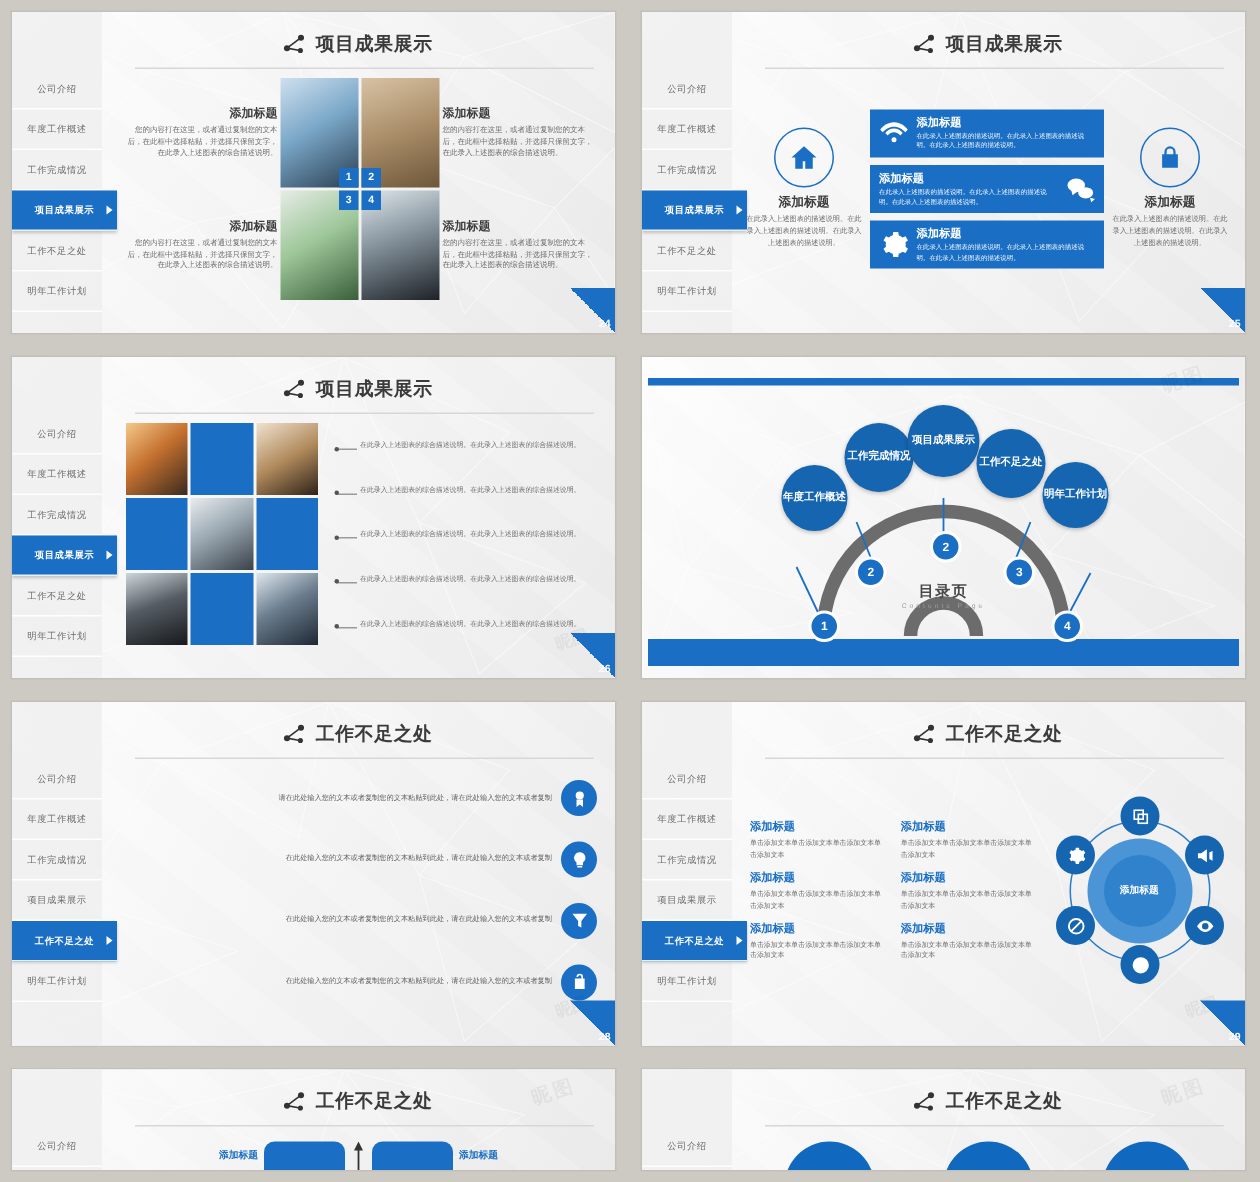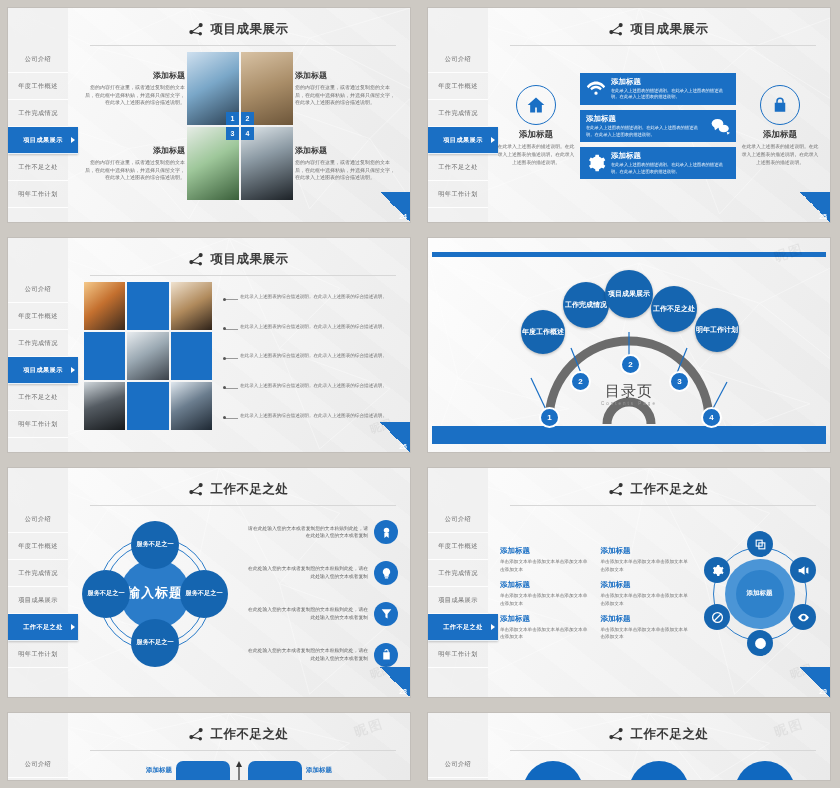--- a/index.html
+++ b/index.html
@@ -100,21 +100,21 @@
   .s27{position:absolute;inset:0;}
   .topbar{position:absolute;left:4px;right:4px;top:14px;height:5px;background:#1a6fc4;}
   .botbar{position:absolute;left:4px;right:4px;bottom:8px;height:18px;background:#1a6fc4;}
   .cnode{position:absolute;border-radius:50%;background:#1565b0;color:#fff;
          display:flex;align-items:center;justify-content:center;text-align:center;
          font-size:7px;font-weight:bold;line-height:1.25;box-shadow:0 1px 3px rgba(0,0,0,.25);}
   .step{position:absolute;width:17px;height:17px;border-radius:50%;background:#1a6fc4;
         border:2px solid #fff;color:#fff;font-size:8px;font-weight:bold;
         display:flex;align-items:center;justify-content:center;}
   .ctr-label{position:absolute;left:50%;bottom:46px;transform:translateX(-50%);text-align:center;}
-  .ctr-label .zh{font-size:15px;font-weight:normal;color:#4a4a4a;letter-spacing:1px;}
+  .ctr-label .zh{font-size:10px;font-weight:bold;color:#4a4a4a;letter-spacing:1px;}
   .ctr-label .en{font-size:4.5px;color:#9a9a9a;letter-spacing:2px;}
 
   
   .s28{position:absolute;left:72px;right:12px;top:44px;bottom:22px;display:flex;align-items:center;}
   .petal{position:relative;width:150px;height:150px;flex:none;}
   .pcore{position:absolute;left:50%;top:50%;transform:translate(-50%,-50%);
          width:70px;height:70px;border-radius:50%;background:#2b7cc9;color:#fff;
          display:flex;align-items:center;justify-content:center;text-align:center;
          font-size:13px;font-weight:bold;line-height:1.15;letter-spacing:1px;z-index:3;}
   .pring{position:absolute;left:50%;top:50%;transform:translate(-50%,-50%);
@@ -521,39 +521,20 @@
             <line x1="4" y1="13" x2="15" y2="15" stroke="#333" stroke-width="1.4"></line>
             <circle cx="4" cy="13" r="2.6" fill="#333"></circle>
               <circle cx="16" cy="4" r="2.6" fill="#333"></circle>
             <circle cx="15.5" cy="15" r="2.2" fill="#333"></circle>
           </svg>
           <div class="title">工作不足之处</div>
         </div>
         <div class="rule"></div>
       </div>
       <div class="s28">
-        <div class="petal">
-          <div class="pring" style="width:112px;height:112px;"></div>
-          <div class="pring" style="width:100px;height:100px;"></div>
-          <div class="psat" style="left:51px;top:2px;">
-              <span>服务不足之一</span>
-            </div>
-          <div class="psat" style="left:100px;top:51px;">
-              <span>服务不足之一</span>
-            </div>
-          <div class="psat" style="left:51px;top:100px;">
-              <span>服务不足之一</span>
-            </div>
-          <div class="psat" style="left:2px;top:51px;">
-              <span>服务不足之一</span>
-            </div>
-          <div class="pcore">
-              <span>输入标题</span>
-            </div>
-        </div>
         <div class="s28list">
           <div class="s28row">
             <p>请在此处输入您的文本或者复制您的文本粘贴到此处，请在此处输入您的文本或者复制</p>
             <div class="cic">
               <svg width="13" height="13" viewBox="0 0 24 24" fill="#fff">
                   <circle cx="12" cy="8" r="5"></circle>
                   <path d="M8 13v9l4-3 4 3v-9z"></path>
                 </svg>
             </div>
           </div>

